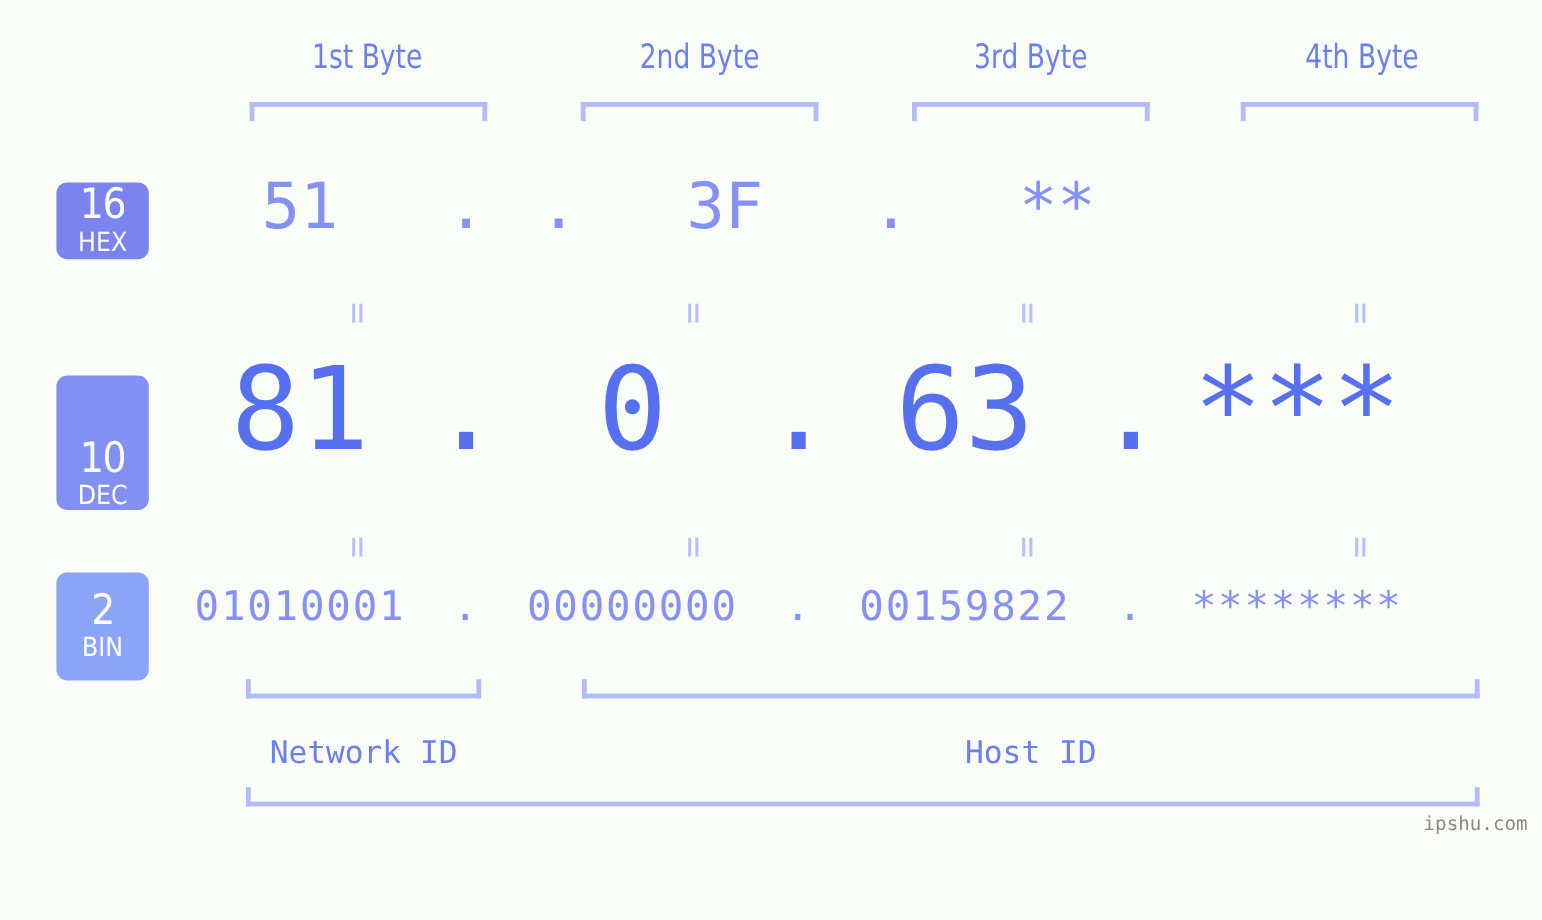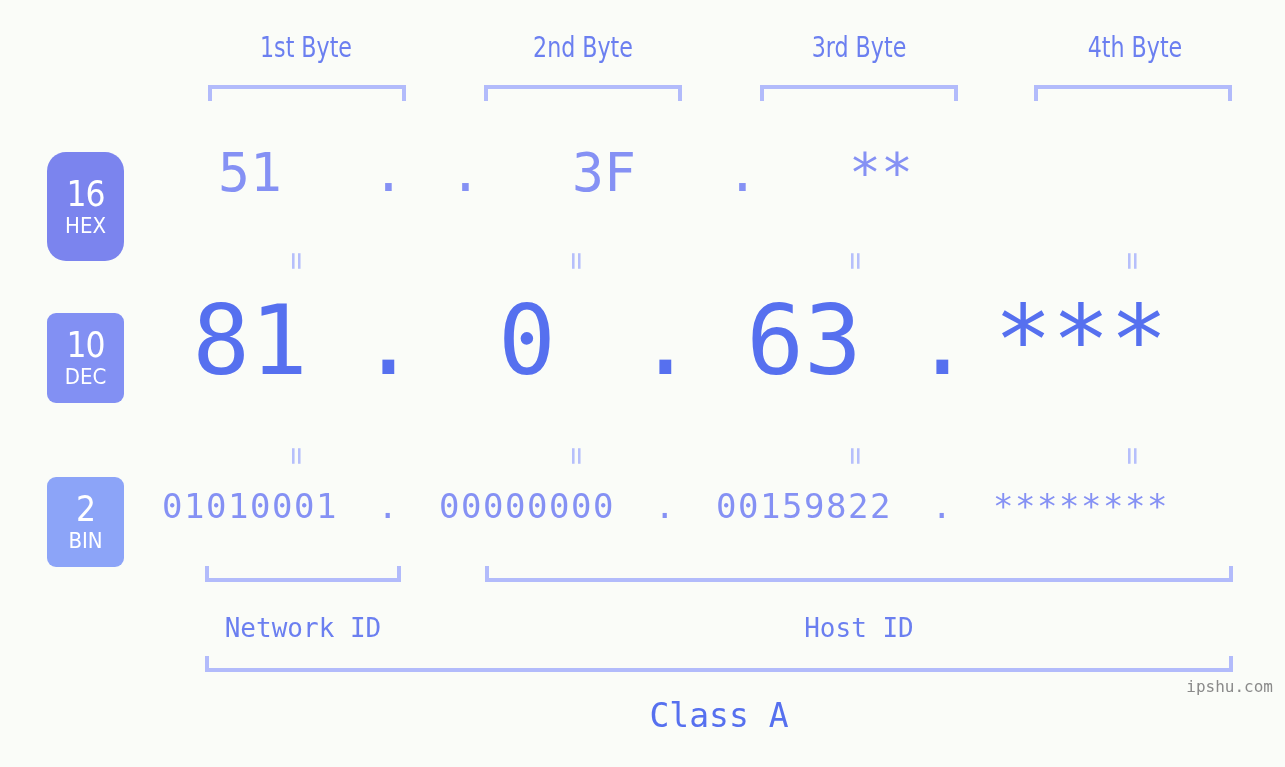--- a/index.html
+++ b/index.html
@@ -66,22 +66,22 @@
     font-size: 35px;
     font-weight: 400;
     letter-spacing: -1px;
   }
   .badge .abbr {
     font-size: 22px;
     font-weight: 400;
     margin-top: 3px;
     letter-spacing: 0px;
   }
-  #badge-hex { top: 152px; height: 109px; background: #7b84ee; border-radius: 19px; }
-  #badge-dec { top: 313px; height: 90px; background: #8290f3; }
+  #badge-hex { top: 152px; height: 64px; background: #7b84ee; }
+  #badge-dec { top: 313px; height: 112px; background: #8290f3; justify-content: flex-end; }
   #badge-bin { top: 477px; height: 90px; background: #8ca4f8; }
 
   
   .row {
     position: absolute;
     left: 150px;
     width: 1110px;
     display: flex;
     align-items: baseline;
   }
@@ -226,17 +226,16 @@
     <div class="cell">********</div>
   </div>
 
   <div class="bracket-bottom" style="left:205px; top:566px; width:196px;"></div>
   <div class="bracket-bottom" style="left:485px; top:566px; width:748px;"></div>
 
   <div class="section-label" style="left:485px; top:613px; width:748px;">Host ID</div>
   <div class="section-label" style="left:205px; top:613px; width:196px;">Network ID</div>
 
   <div class="bracket-bottom" style="left:205px; top:656px; width:1028px;"></div>
-  <div id="class-label" style="left:205px; top:696px; width:1028px;">Class A</div>
 
   <div id="watermark">ipshu.com</div>
 
 </div>
 
 </body></html>

